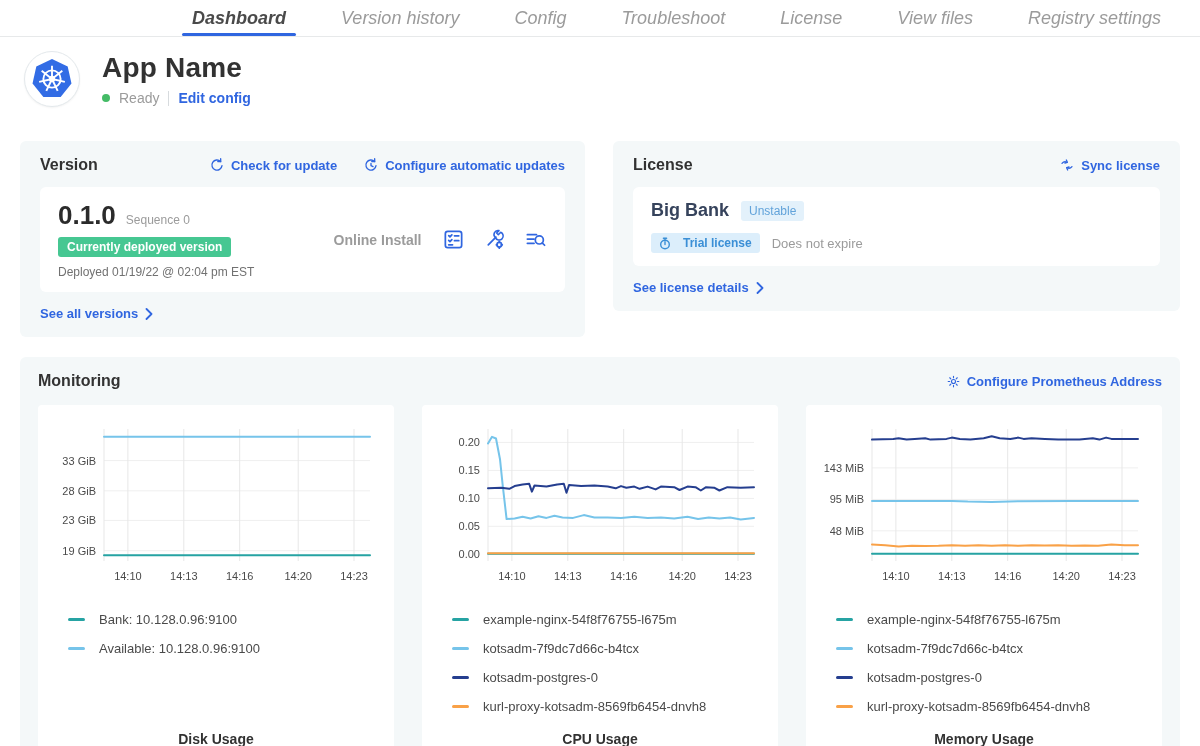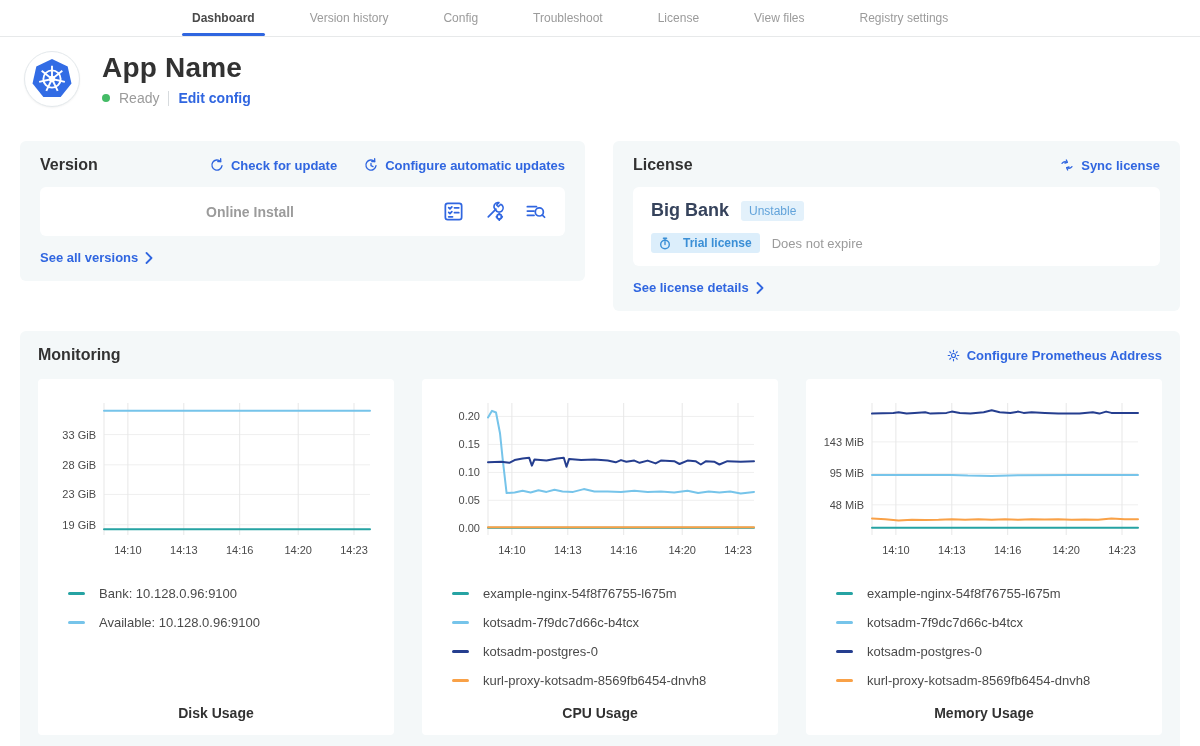--- a/index.html
+++ b/index.html
@@ -1,21 +1,21 @@
 <!DOCTYPE html>
 <html><head>
 <meta charset="utf-8">
 <style>
   * { box-sizing: border-box; }
   html,body { margin:0; padding:0; background:#fff; font-family:"Liberation Sans",sans-serif; color:#323232; }
   .page { width:1200px; min-height:746px; margin:0 auto; background:#fff; }
 
   
   .topnav { display:flex; align-items:stretch; gap:55px; height:37px; padding-left:192px; border-bottom:1px solid #e7e9ea; background:#fff; }
-  .tab { display:flex; align-items:center; font-size:12px; color:#9b9b9b; font-weight:500; position:relative; cursor:pointer; white-space:nowrap; }
+  .tab { display:flex; align-items:center; font-size:18px; color:#9b9b9b; font-weight:500; position:relative; cursor:pointer; white-space:nowrap;font-style:italic; }
   .tab.active { color:#4a4a4a; font-weight:700; }
   .tab.active::after { content:""; position:absolute; left:-10px; right:-10px; bottom:0; height:3px; background:#3066e0; border-radius:2px; }
 
   
   .app-header { display:flex; align-items:center; gap:22px; padding:14px 24px 6px; }
   .logo-ring { width:56px; height:56px; border-radius:50%; background:#fff; border:1px solid #e4e9ec; box-shadow:0 1px 2px rgba(0,0,0,.05); display:flex; align-items:center; justify-content:center; }
   .app-title h1 { margin:0; font-size:28px; font-weight:700; letter-spacing:.2px; }
   .status-row { display:flex; align-items:center; gap:9px; margin-top:6px; }
   .status-dot { width:8px; height:8px; border-radius:50%; background:#44bb66; }
   .status-text { font-size:14px; color:#9b9b9b; }
@@ -127,20 +127,28 @@
                 <path d="M19.5 13a7.6 7.6 0 1 1-2.2-6.3" fill="none" stroke="#3066e0" stroke-width="2" stroke-linecap="round"></path>
                 <polyline points="17.5,2.5 17.6,7 13.2,6.8" fill="none" stroke="#3066e0" stroke-width="2" stroke-linecap="round" stroke-linejoin="round"></polyline>
                 <polyline points="12,9.5 12,13 15,14.5" fill="none" stroke="#3066e0" stroke-width="2" stroke-linecap="round" stroke-linejoin="round"></polyline>
               </svg>
               <span>Configure automatic updates</span>
             </a>
           </div>
         </div>
 
         <div class="inner-white version-inner">
+          <div class="version-left">
+            <div class="vnum-row">
+              <span class="vnum">0.1.0</span>
+              <span class="vseq">Sequence 0</span>
+            </div>
+            <span class="deployed-badge">Currently deployed version</span>
+            <p class="deployed-at">Deployed 01/19/22 @ 02:04 pm EST</p>
+          </div>
           <div class="install-type">Online Install</div>
           <div class="version-actions">
             <span class="action-icon">
               <svg width="23" height="23" viewBox="0 0 24 24" fill="none" stroke="#3066e0" stroke-width="1.8" stroke-linecap="round" stroke-linejoin="round">
                 <rect x="3.5" y="3.5" width="17" height="17" rx="2.5"></rect>
                 <polyline points="7,8 8.3,9.3 10.3,7.1"></polyline>
                 <line x1="13" y1="8.2" x2="17.5" y2="8.2"></line>
                 <polyline points="7,13 8.3,14.3 10.3,12.1"></polyline>
                 <line x1="13" y1="13.2" x2="17.5" y2="13.2"></line>
                 <line x1="7" y1="17.5" x2="11" y2="17.5"></line>

